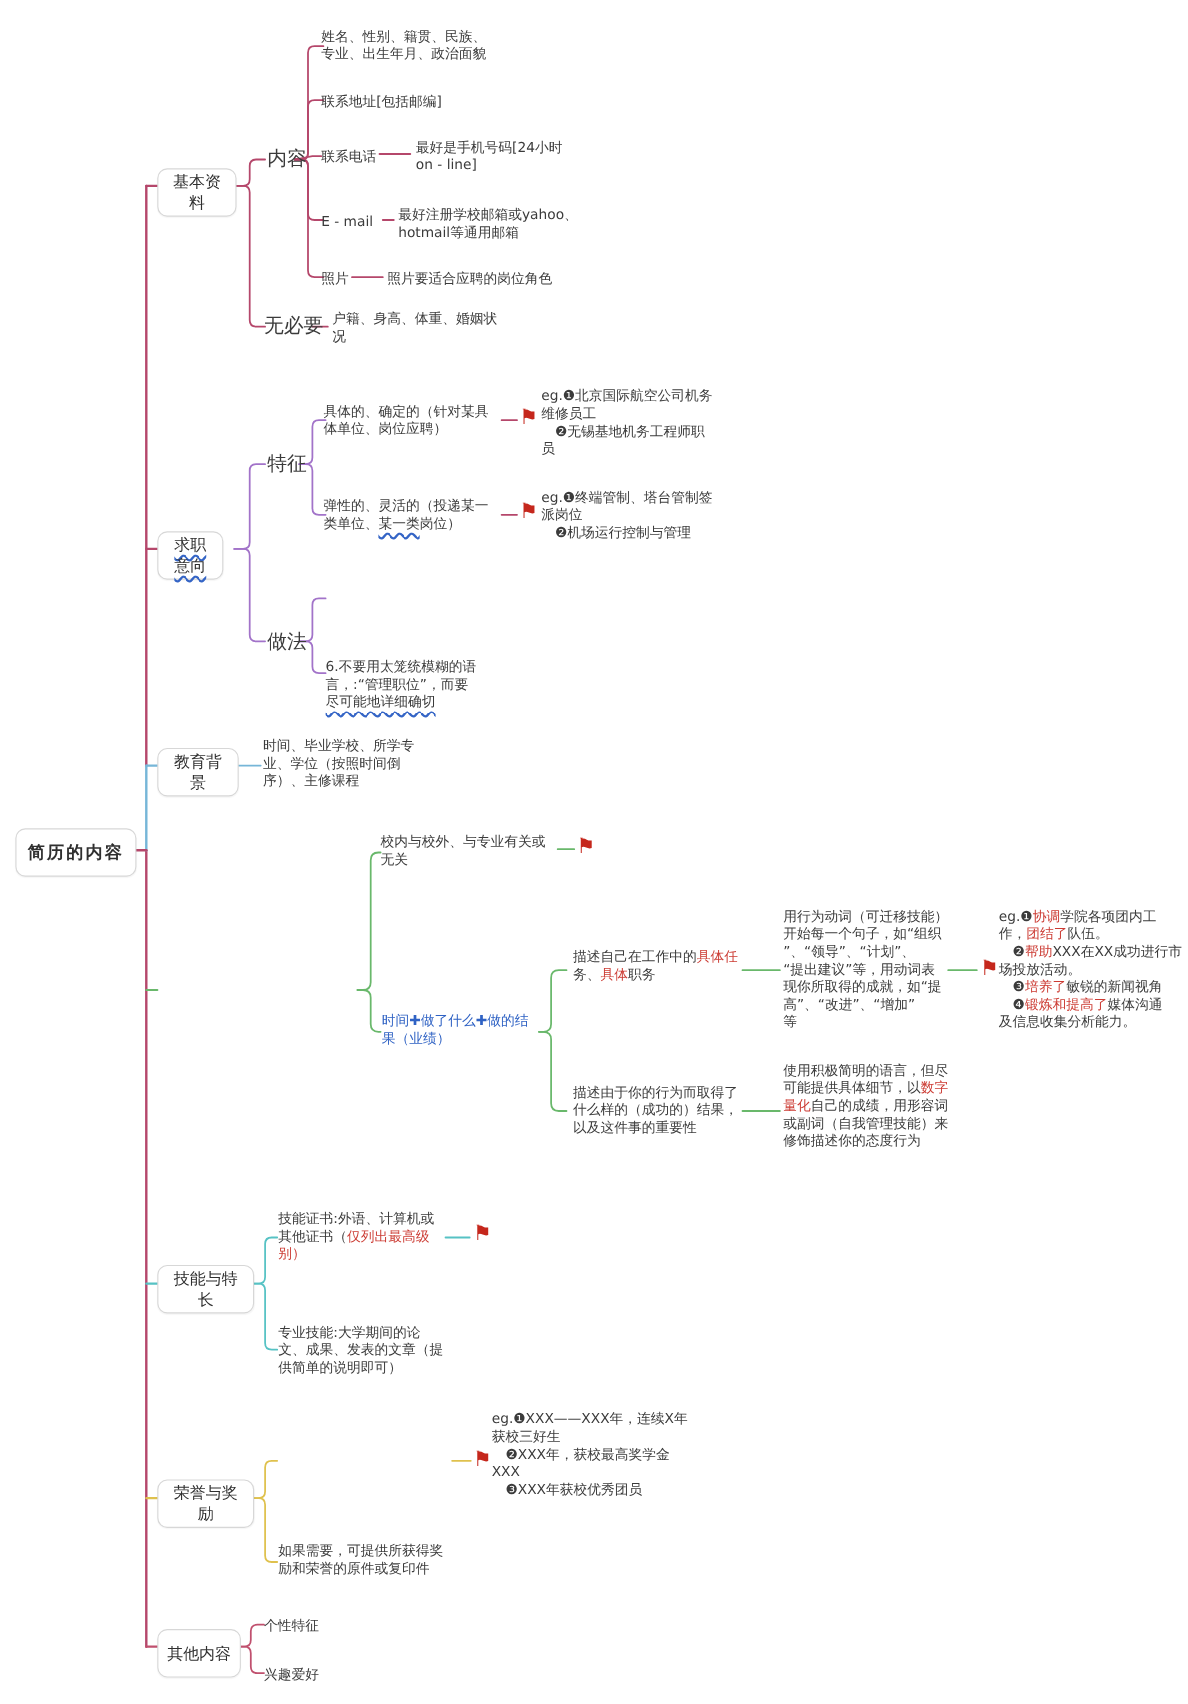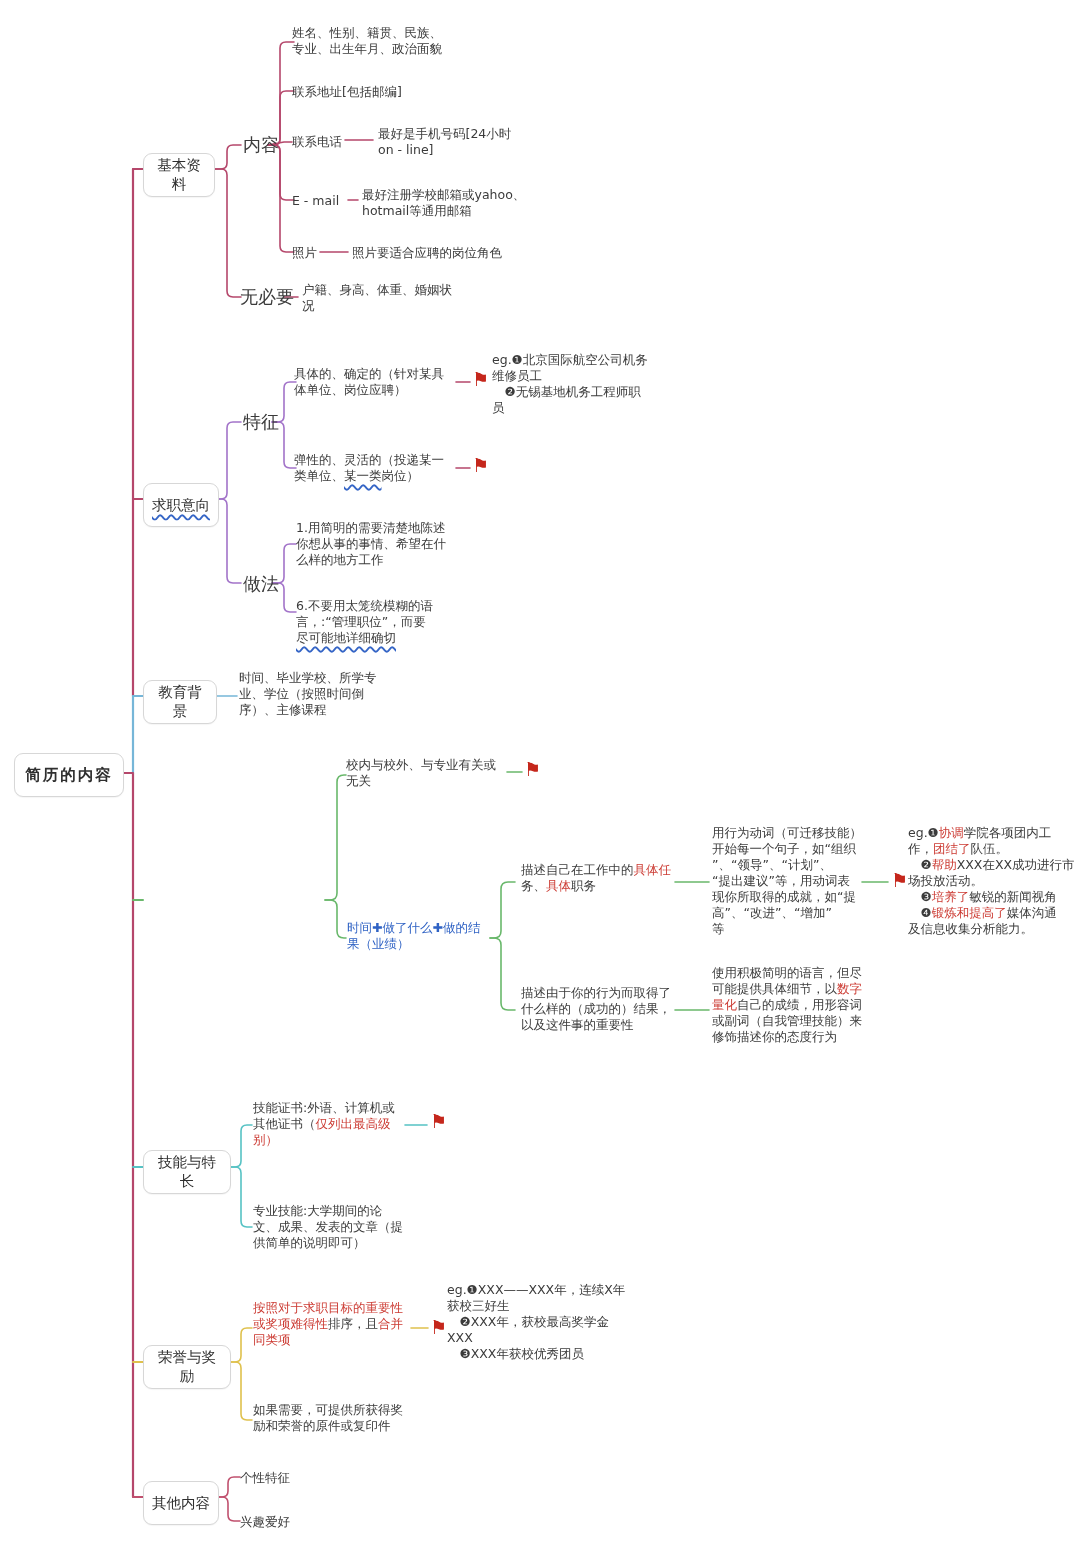--- a/index.html
+++ b/index.html
@@ -105,21 +105,21 @@
     <g stroke="#c0506e" stroke-width="1.6">
       <path d="M217,1497 h5 q6,0 6,-6 v-8 q0,-6 6,-6 h6"></path>
       <path d="M217,1497 h5 q6,0 6,6 v12 q0,6 6,6 h6"></path>
     </g>
   </svg>
 
   <div class="nodebox rootbox" style="left:14px;top:753px;width:110px;height:40px;">简历的内容</div>
 
   <div class="nodebox" style="left:143px;top:153px;width:72px;height:33px;">基本资料</div>
 
-  <div class="nodebox" style="left:143px;top:483px;width:76px;height:33px;">
+  <div class="nodebox" style="left:143px;top:483px;width:60px;height:33px;">
     <span class="wavy">求职意向</span>
   </div>
 
   <div class="nodebox" style="left:143px;top:680px;width:74px;height:33px;">教育背景</div>
 
 
   <div class="nodebox" style="left:143px;top:1150px;width:88px;height:34px;">技能与特长</div>
 
   <div class="nodebox" style="left:143px;top:1345px;width:88px;height:34px;">荣誉与奖励</div>
 
@@ -145,24 +145,24 @@
   <div class="leaf" style="left:294px;top:366px;">具体的、确定的（针对某具
 体单位、岗位应聘）</div>
   <span class="flag" style="left:472px;top:370px;">⚑</span>
   <div class="leaf" style="left:492px;top:352px;">eg.❶北京国际航空公司机务
 维修员工
 　❷无锡基地机务工程师职
 员</div>
   <div class="leaf" style="left:294px;top:452px;"><span>弹性的、灵活的（投递某一
 类单位、</span><span class="wavy">某一类</span><span>岗位）</span></div>
   <span class="flag" style="left:472px;top:456px;">⚑</span>
+  <div class="leaf" style="left:492px;top:444px;">eg.❶终端管制、塔台管制签
+派岗位
+　❷机场运行控制与管理</div>
   <div class="sublabel" style="left:243px;top:576px;">做法</div>
-  <div class="leaf" style="left:296px;top:520px;">1.用简明的需要清楚地陈述
-你想从事的事情、希望在什
-么样的地方工作</div>
   <div class="leaf" style="left:296px;top:598px;"><span>6.不要用太笼统模糊的语
 言，:“管理职位”，而要
 </span><span class="wavy">尽可能地详细确切</span></div>
 
   <div class="leaf" style="left:239px;top:670px;">时间、毕业学校、所学专
 业、学位（按照时间倒
 序）、主修课程</div>
 
   <div class="leaf" style="left:346px;top:757px;">校内与校外、与专业有关或
 无关</div>
@@ -196,23 +196,20 @@
 修饰描述你的态度行为</span></div>
 
   <div class="leaf" style="left:253px;top:1100px;"><span>技能证书:外语、计算机或
 其他证书（</span><span class="red">仅列出最高级
 别）</span></div>
   <span class="flag" style="left:430px;top:1112px;">⚑</span>
   <div class="leaf" style="left:253px;top:1203px;">专业技能:大学期间的论
 文、成果、发表的文章（提
 供简单的说明即可）</div>
 
-  <div class="leaf" style="left:253px;top:1300px;"><span class="red">按照对于求职目标的重要性
-或奖项难得性</span><span>排序，且</span><span class="red">合并
-同类项</span></div>
   <span class="flag" style="left:430px;top:1318px;">⚑</span>
   <div class="leaf" style="left:447px;top:1282px;">eg.❶XXX——XXX年，连续X年
 获校三好生
 　❷XXX年，获校最高奖学金
 XXX
 　❸XXX年获校优秀团员</div>
   <div class="leaf" style="left:253px;top:1402px;">如果需要，可提供所获得奖
 励和荣誉的原件或复印件</div>
 
   <div class="leaf" style="left:240px;top:1470px;">个性特征</div>

